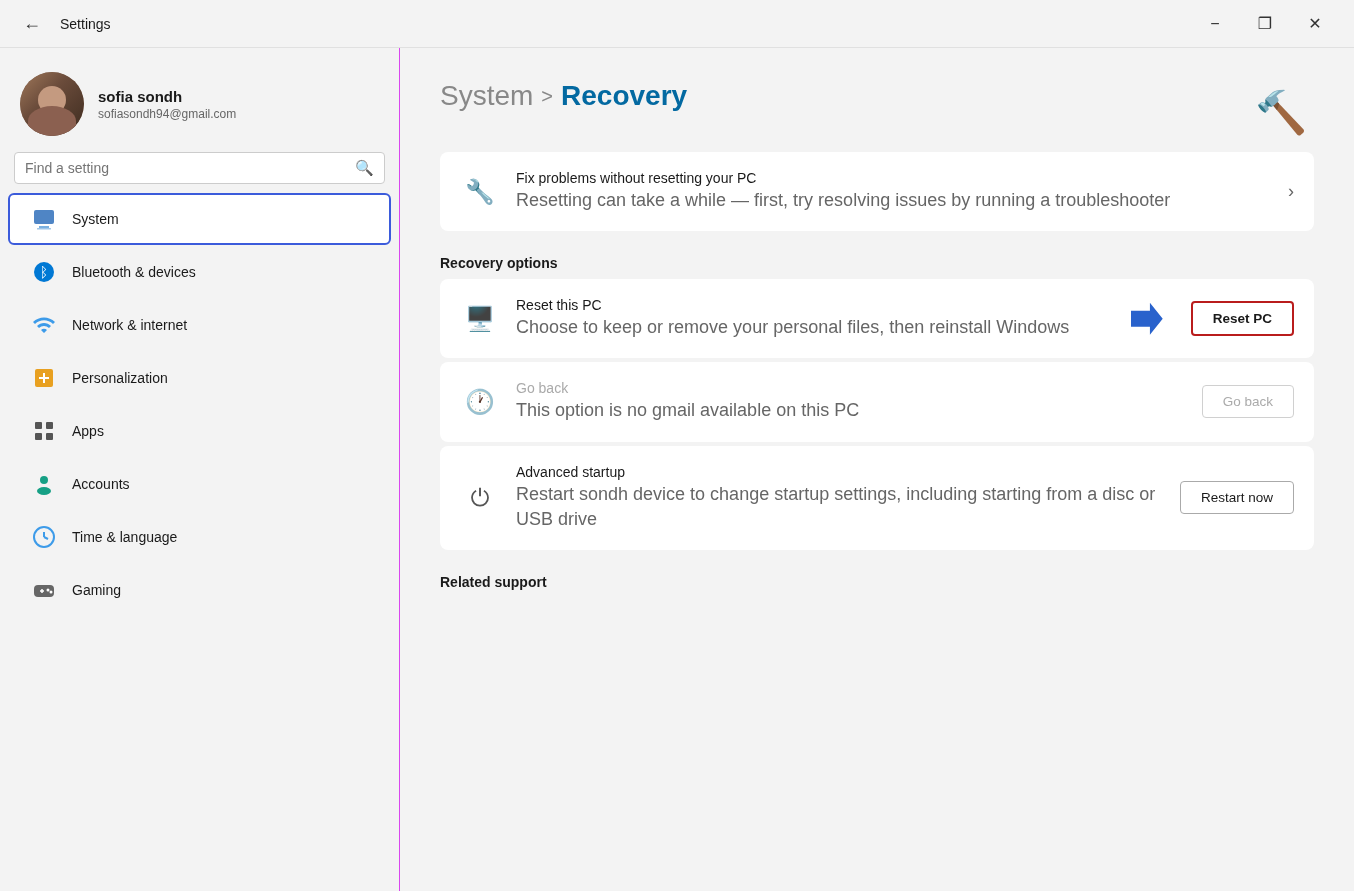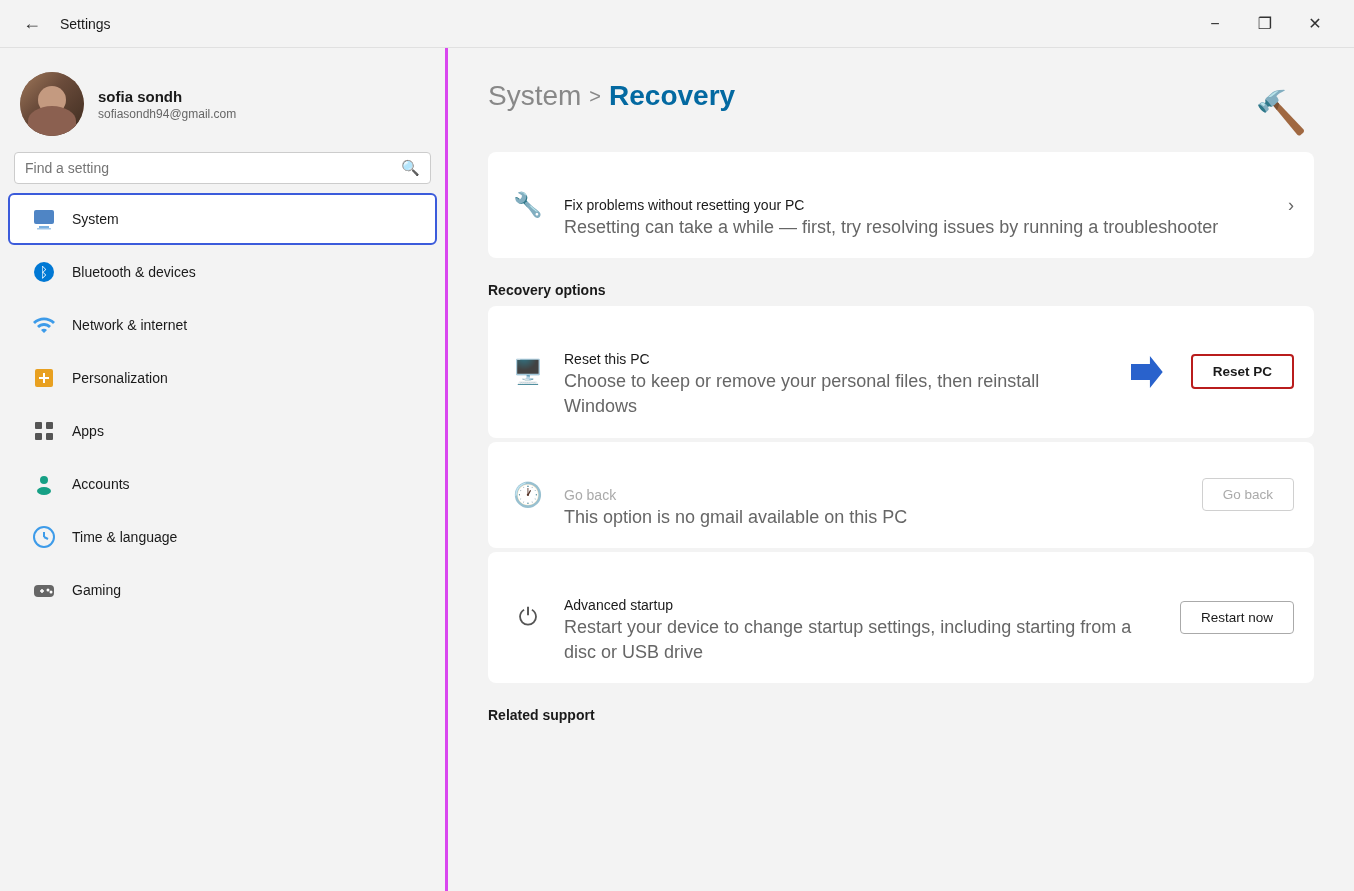--- a/index.html
+++ b/index.html
@@ -63,26 +63,26 @@
     }
 
     .app-body {
       display: flex;
       flex: 1;
       overflow: hidden;
     }
 
     
     .sidebar {
-      width: 448px;
+      width: 400px;
       background: #f3f3f3;
       display: flex;
       flex-direction: column;
       overflow-y: auto;
-      border-right: 3px solid #d946ef;
+      border-right: 1px solid #d946ef;
     }
     .user-section {
       display: flex;
       align-items: center;
       gap: 14px;
       padding: 24px 20px 16px 20px;
     }
     .avatar {
       width: 64px;
       height: 64px;
@@ -238,21 +238,21 @@
       width: 40px;
       height: 40px;
       display: flex;
       align-items: center;
       justify-content: center;
       font-size: 24px;
       flex-shrink: 0;
       color: #555;
     }
     .card-text { flex: 1; }
-    .card-title { font-size: 14px; font-weight: 500; color: #1a1a1a; margin-top: 27px; }
+    .card-title { font-size: 14px; font-weight: 500; color: #1a1a1a; }
     .card-desc { font-size: 18px; color: #666; margin-top: 2px; line-height: 1.4; }
     .card-action { display: flex; align-items: center; gap: 12px; }
     .chevron { font-size: 18px; color: #666; }
 
     .section-title {
       font-size: 14px;
       font-weight: 600;
       color: #1a1a1a;
       margin: 24px 0 8px 0;
     }
@@ -482,21 +482,21 @@
           <button class="btn btn-disabled">Go back</button>
         </div>
       </div>
     </div>
 
     <div class="card" style="margin-top:4px;">
       <div class="reset-card-row">
         <div class="card-icon">⏻</div>
         <div class="card-text">
           <div class="card-title">Advanced startup</div>
-          <div class="card-desc">Restart your device to change startup settings, including starting from a disc or USB drive</div>
+          <div class="card-desc">Restart sondh device to change startup settings, including starting from a disc or USB drive</div>
         </div>
         <div class="card-action">
           <button class="btn">Restart now</button>
         </div>
       </div>
     </div>
 
     <div class="related-support-title">Related support</div>
 
   </div>

